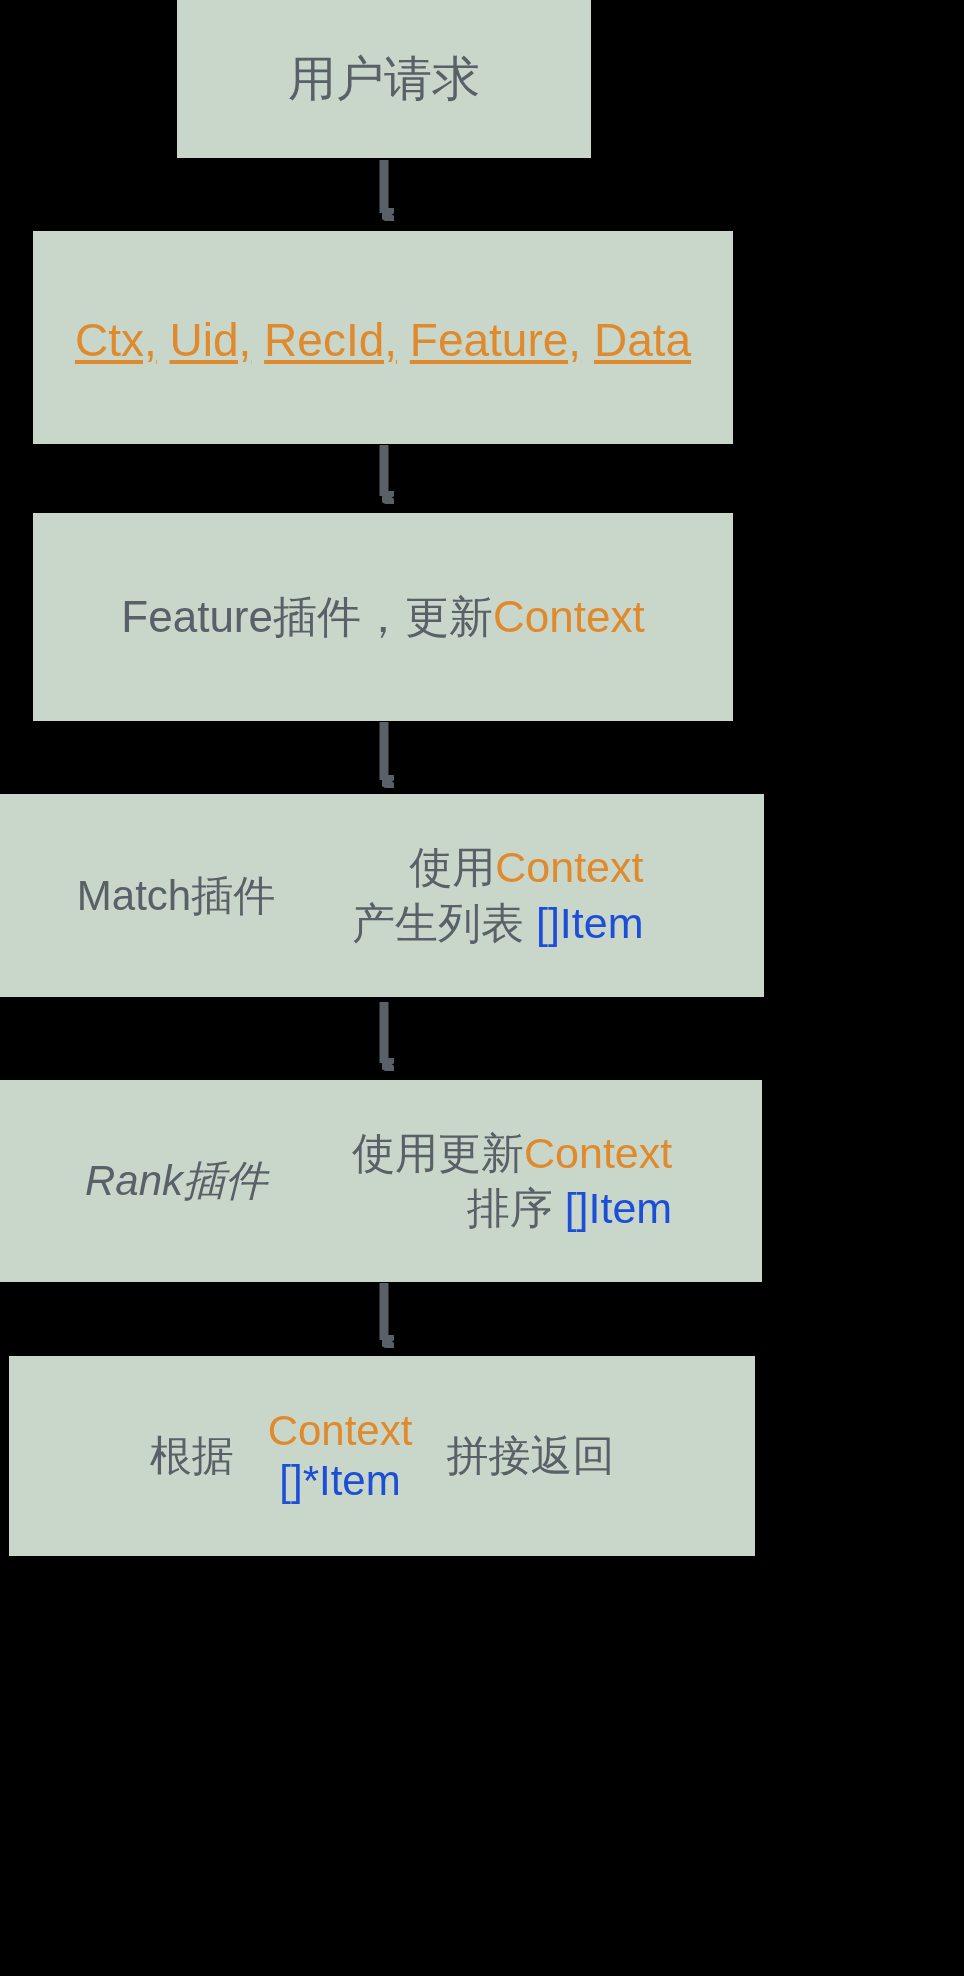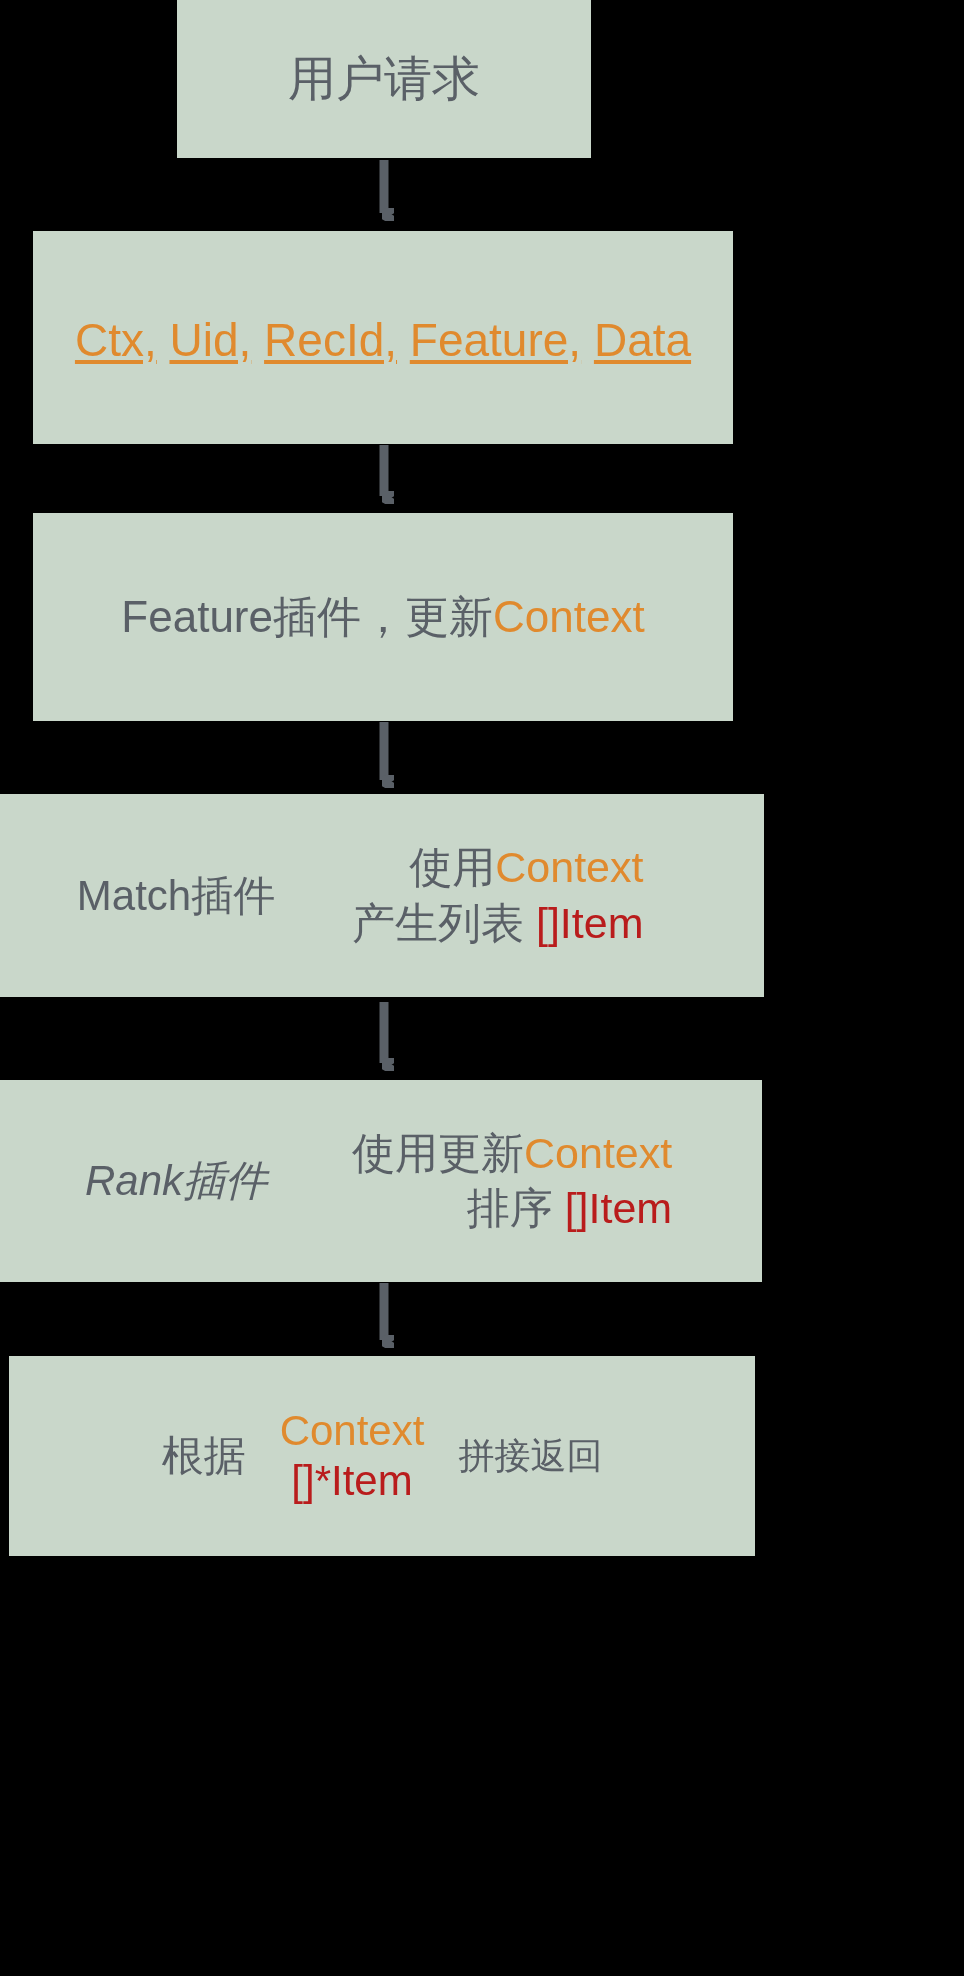--- a/index.html
+++ b/index.html
@@ -33,21 +33,21 @@
     line-height: 1.28;
   }
 
   .node-text {
     text-align: center;
     white-space: nowrap;
   }
   .t-big { font-size: 44px; }
 
   .orange    { color: #e08a2e; }
-  .blue      { color: #b91c1c; }
+  .blue      { color: #1d4ed8; }
   .grey      { color: #5a6067; }
   .underline { text-decoration: underline; text-underline-offset: 4px; }
 
   
   .split {
     display: flex;
     align-items: center;
     justify-content: flex-start;
     padding: 0;
   }
@@ -149,17 +149,17 @@
     </div>
   </div>
 
   <div class="node" style="left:9px; top:1356px; width:746px; height:200px;">
     <div class="merge-row">
       <span class="grey" style="font-size:42px;">根据</span>
       <span class="merge-stack" style="margin:0 34px;">
         <span class="orange" style="font-size:42px;">Context</span>
         <span class="blue" style="font-size:42px;">[]*Item</span>
       </span>
-      <span class="grey" style="font-size:36px;">拼接返回</span>
+      <span class="grey" style="font-size:42px;">拼接返回</span>
     </div>
   </div>
 
 </div>
 
 </body></html>

